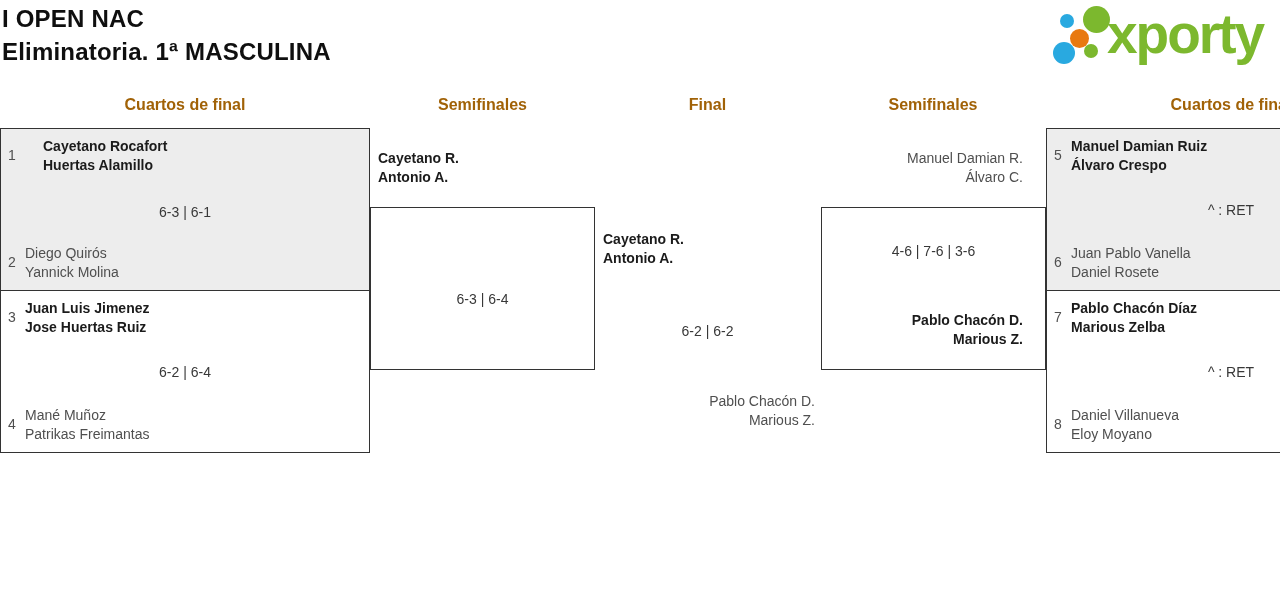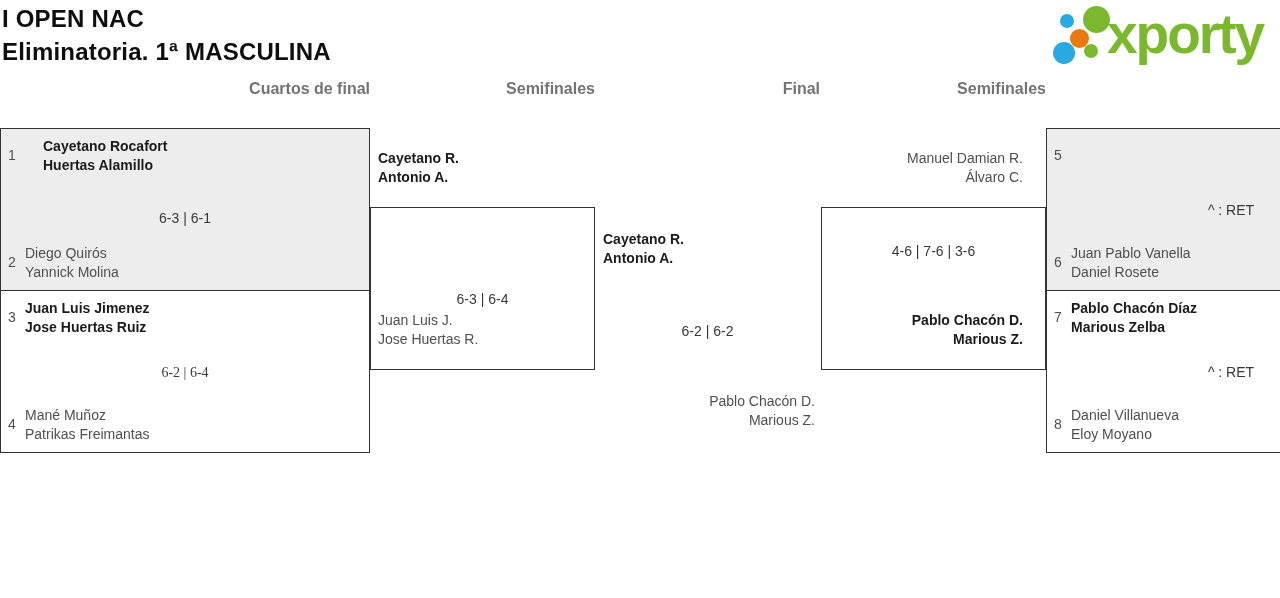--- a/index.html
+++ b/index.html
@@ -4,22 +4,22 @@
 <style>
   html,body{margin:0;padding:0;background:#fff;}
   .page{position:relative;width:1280px;height:598px;overflow:hidden;background:#fff;
         font-family:"Liberation Sans","DejaVu Sans",sans-serif;}
   .title{position:absolute;left:2px;top:2px;font-size:24px;font-weight:700;
          line-height:33px;color:#0f0f0f;letter-spacing:0.2px;white-space:nowrap;}
   .logo{position:absolute;left:1050px;top:0;width:232px;height:74px;display:block;text-decoration:none;}
   .dot{position:absolute;border-radius:50%;}
   .logo-text{position:absolute;left:57px;top:8px;font-size:55px;font-weight:700;
              letter-spacing:-2px;line-height:52px;color:#7cb82e;}
-  .colh{position:absolute;top:80px;height:20px;text-align:right;font-size:16px;
-        font-weight:600;color:#737373;white-space:nowrap;}
+  .colh{position:absolute;top:96px;height:20px;text-align:center;font-size:16px;
+        font-weight:600;color:#a16207;white-space:nowrap;}
   .box{position:absolute;border:1px solid #333;box-sizing:border-box;background:#fff;}
   .box.fill{background:#ededed;}
   .finalcol{position:absolute;}
   .seed{position:absolute;left:7px;font-size:14px;line-height:19px;color:#4f4f4f;}
   .team{position:absolute;left:24px;font-size:14px;line-height:19px;color:#4f4f4f;white-space:nowrap;}
   .team .ln{display:block;}
   .team.w{font-weight:700;color:#1b1b1b;}
   .team.sfl{left:7px;}
   .team.ra{left:auto;right:22px;text-align:right;}
   .score{position:absolute;left:0;right:0;text-align:center;font-size:14px;
@@ -49,52 +49,48 @@
   <div class="colh" style="left:595px;width:225px;">Final</div>
   <div class="colh" style="left:820px;width:226px;">Semifinales</div>
   <div class="colh" style="left:1046px;width:370px;">Cuartos de final</div>
 
   <div class="box fill" style="left:0;top:128px;width:370px;height:163px;">
     <span class="seed" style="top:17px;">1</span>
     <div class="team w" style="top:8px;margin-left:18px;">
       <span class="ln">Cayetano Rocafort</span>
       <span class="ln">Huertas Alamillo</span>
     </div>
-    <div class="score" style="top:80px;">6-3 | 6-1</div>
+    <div class="score" style="top:74px;">6-3 | 6-1</div>
     <span class="seed" style="top:124px;">2</span>
     <div class="team" style="top:115px;">
       <span class="ln">Diego Quirós</span>
       <span class="ln">Yannick Molina</span>
     </div>
   </div>
 
   <div class="box" style="left:0;top:290px;width:370px;height:163px;">
     <span class="seed" style="top:17px;">3</span>
     <div class="team w" style="top:8px;">
       <span class="ln">Juan Luis Jimenez</span>
       <span class="ln">Jose Huertas Ruiz</span>
     </div>
-    <div class="score" style="top:72px;font-family:Liberation Serif, serif;">6-2 | 6-4</div>
+    <div class="score" style="top:72px;">6-2 | 6-4</div>
     <span class="seed" style="top:124px;">4</span>
     <div class="team" style="top:115px;">
       <span class="ln">Mané Muñoz</span>
       <span class="ln">Patrikas Freimantas</span>
     </div>
   </div>
 
   <div class="box" style="left:370px;top:207px;width:225px;height:163px;">
     <div class="team w sfl" style="top:-59px;">
       <span class="ln">Cayetano R.</span>
       <span class="ln">Antonio A.</span>
     </div>
     <div class="score" style="top:34px;margin-top:48px;">6-3 | 6-4</div>
-    <div class="team sfl" style="top:103px;">
-      <span class="ln">Juan Luis J.</span>
-      <span class="ln">Jose Huertas R.</span>
-    </div>
   </div>
 
   <div class="finalcol" style="left:595px;top:207px;width:225px;height:222px;">
     <div class="team w" style="left:8px;top:23px;">
       <span class="ln">Cayetano R.</span>
       <span class="ln">Antonio A.</span>
     </div>
     <div class="score" style="top:115px;">6-2 | 6-2</div>
     <div class="team ra" style="right:5px;top:185px;">
       <span class="ln">Pablo Chacón D.</span>
@@ -109,20 +105,24 @@
     </div>
     <div class="score" style="top:34px;">4-6 | 7-6 | 3-6</div>
     <div class="team w ra" style="top:103px;">
       <span class="ln">Pablo Chacón D.</span>
       <span class="ln">Marious Z.</span>
     </div>
   </div>
 
   <div class="box fill" style="left:1046px;top:128px;width:370px;height:163px;">
     <span class="seed" style="top:17px;">5</span>
+    <div class="team w" style="top:8px;">
+      <span class="ln">Manuel Damian Ruiz</span>
+      <span class="ln">Álvaro Crespo</span>
+    </div>
     <div class="score" style="top:72px;">^ : RET</div>
     <span class="seed" style="top:124px;">6</span>
     <div class="team" style="top:115px;">
       <span class="ln">Juan Pablo Vanella</span>
       <span class="ln">Daniel Rosete</span>
     </div>
   </div>
 
   <div class="box" style="left:1046px;top:290px;width:370px;height:163px;">
     <span class="seed" style="top:17px;">7</span>

